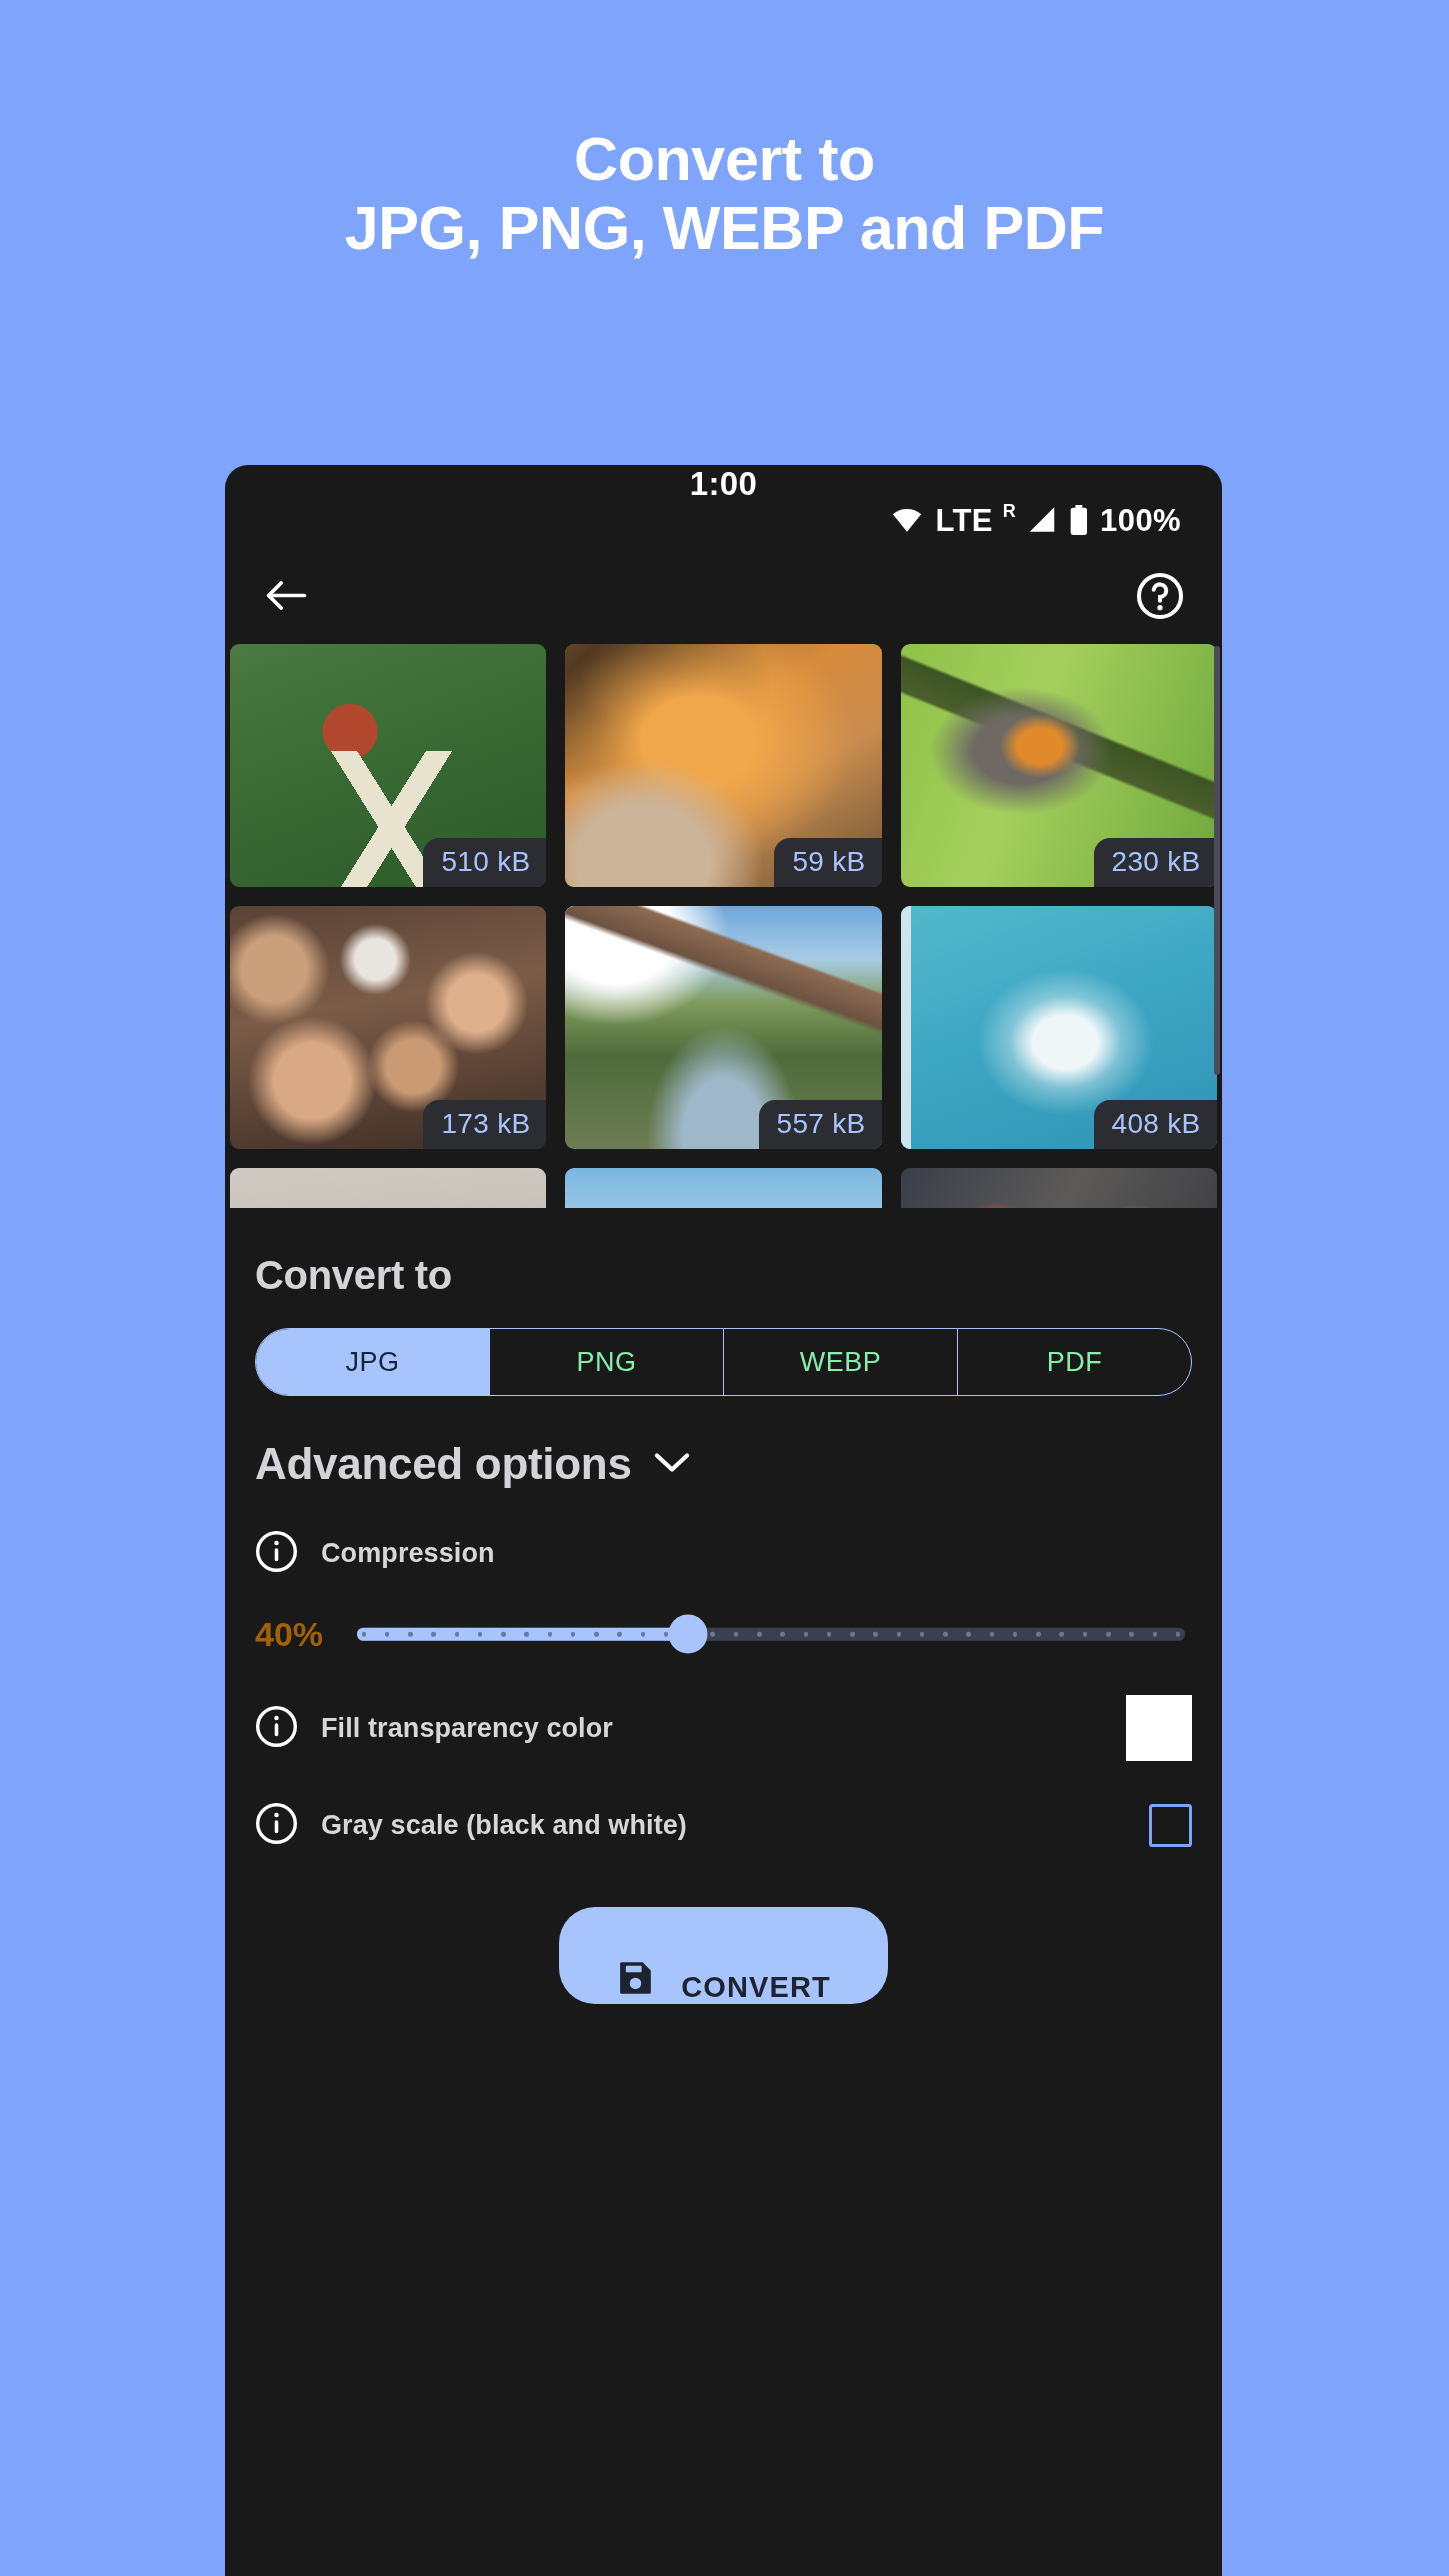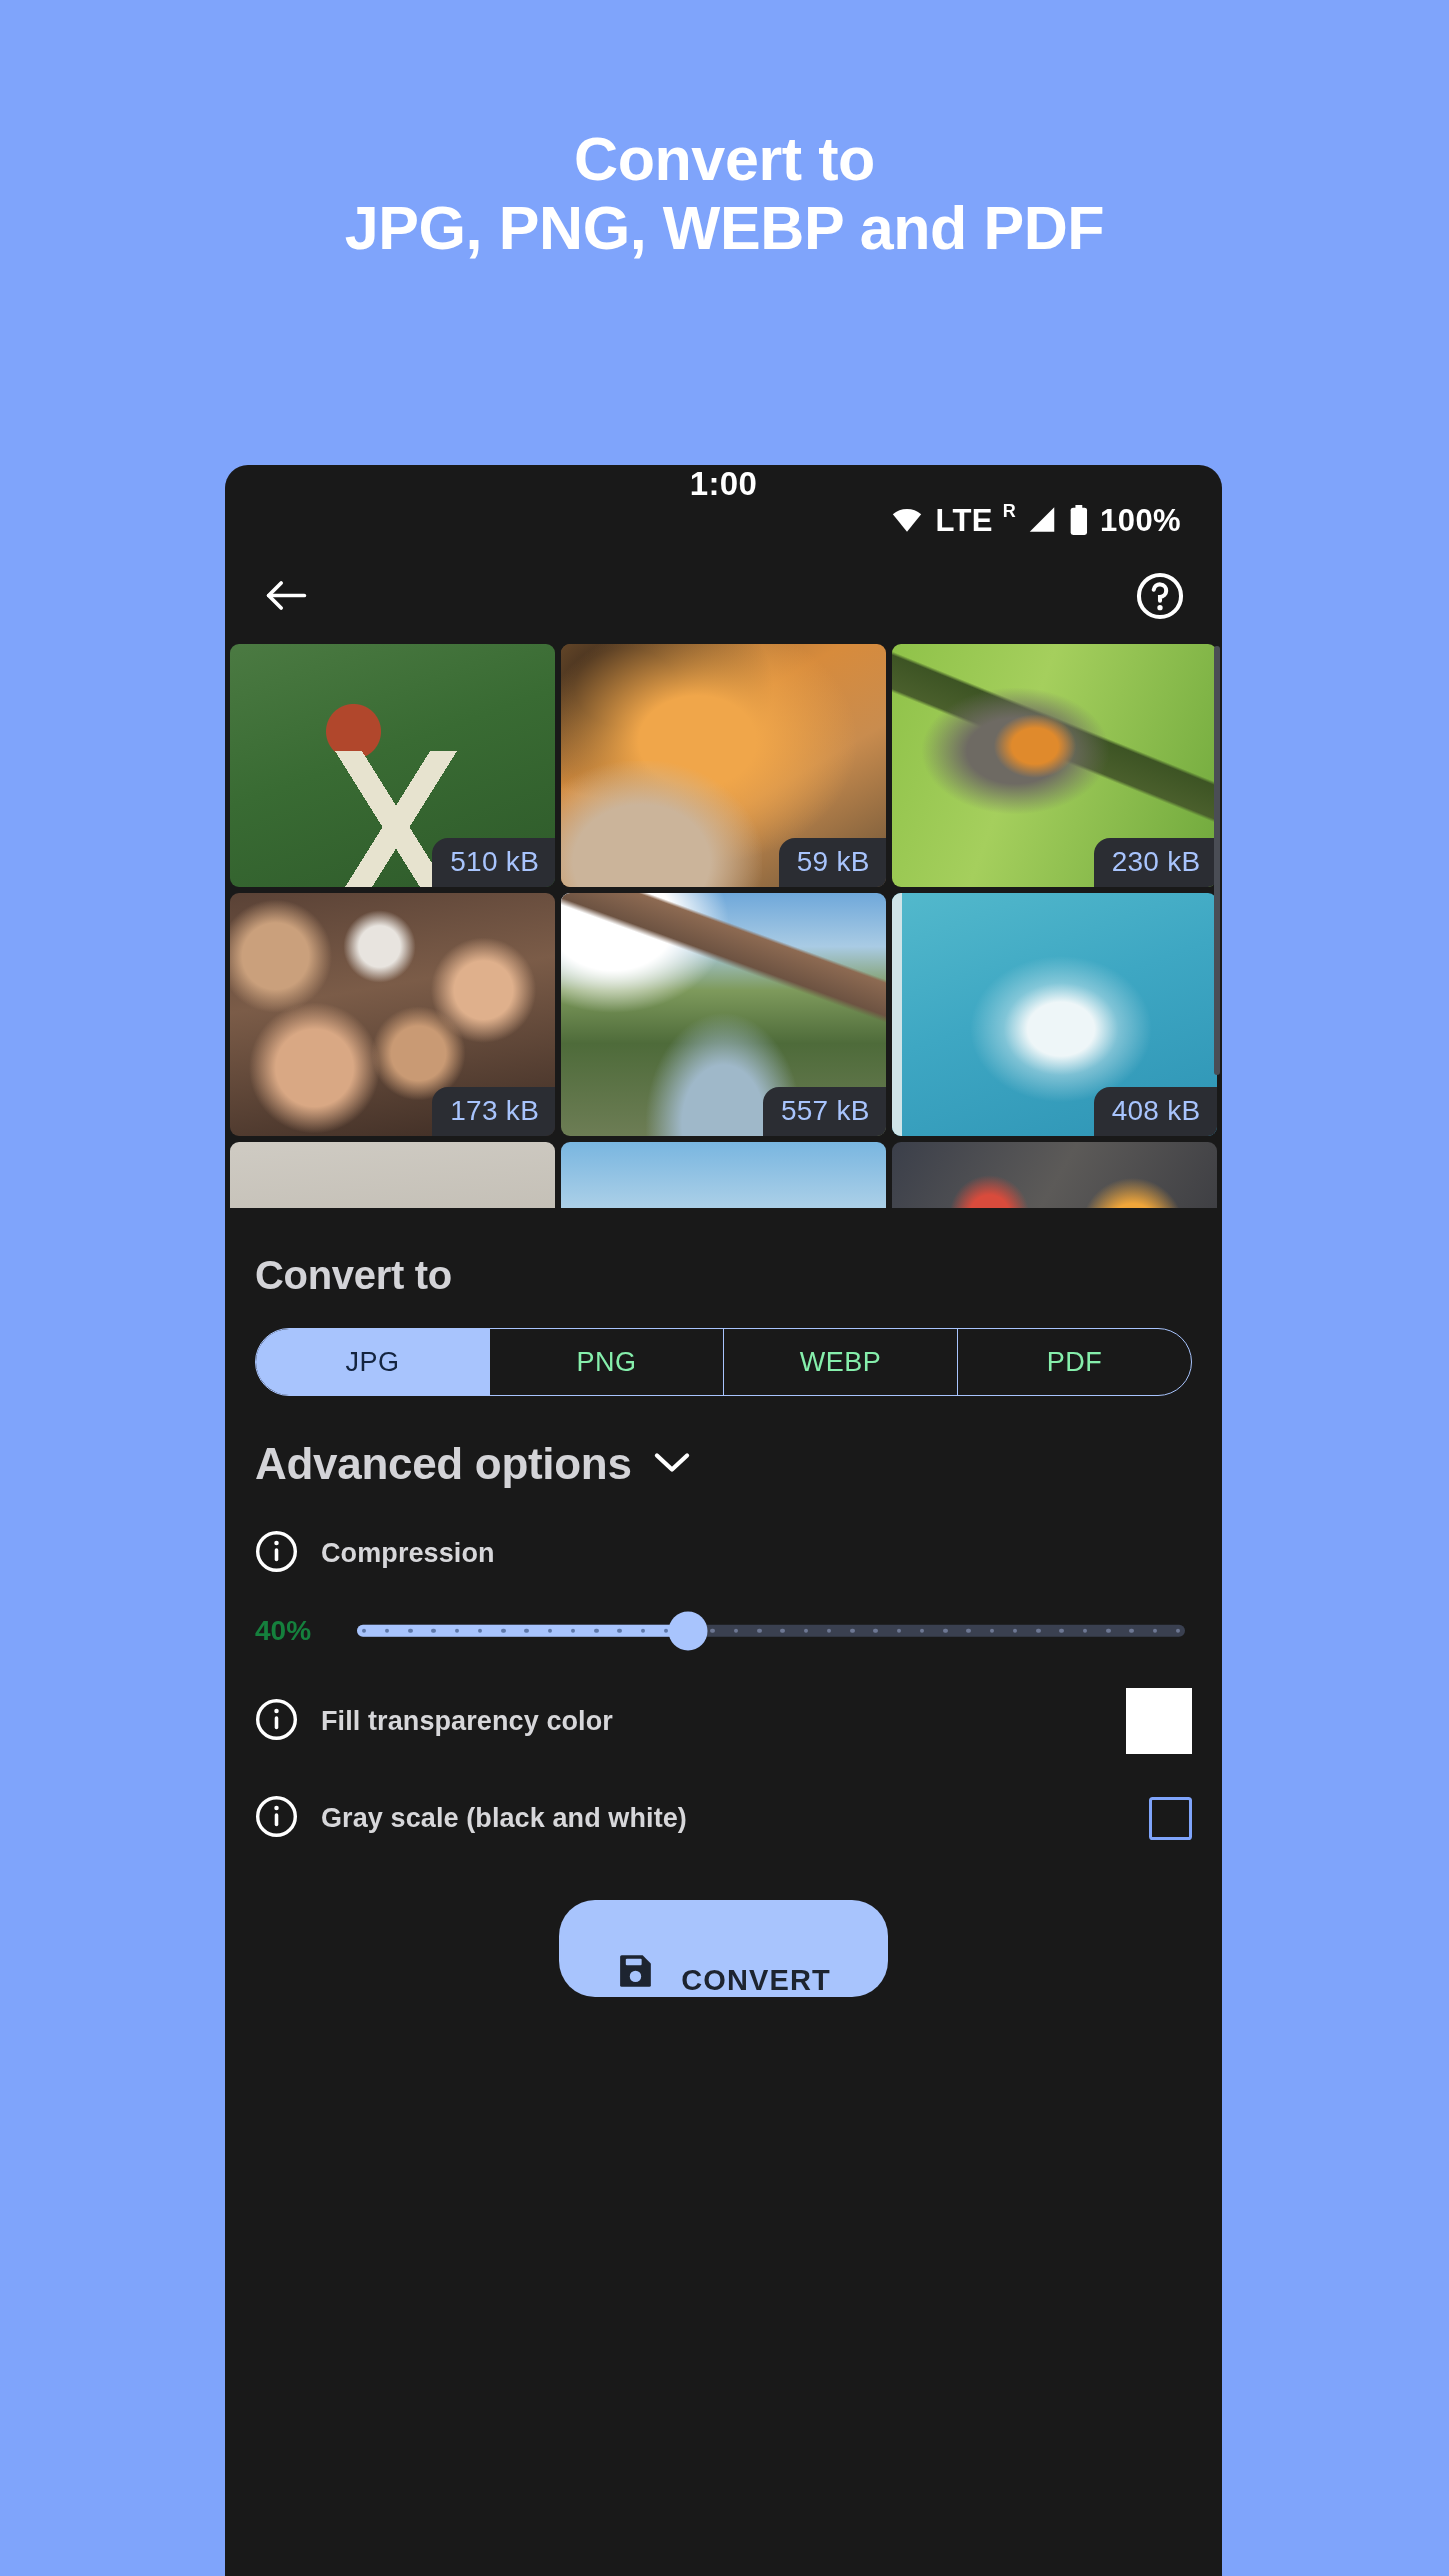--- a/index.html
+++ b/index.html
@@ -64,21 +64,21 @@
   
   .grid-wrap {
     position: relative;
     padding: 0 5.4px 0 5.4px;
     height: 564px;
     overflow: hidden;
   }
   .grid {
     display: grid;
     grid-template-columns: repeat(3, 1fr);
-    gap: 6px;
+    gap: 19px;
   }
   .cell {
     position: relative;
     height: 243px;
     border-radius: 9px;
     overflow: hidden;
   }
   .cell .photo { position:absolute; inset:0; }
   .badge {
     position: absolute;
@@ -248,22 +248,22 @@
     letter-spacing: 0.1px;
   }
   .info-ico { flex: 0 0 auto; }
 
   .slider-row {
     display: flex; align-items: center;
     margin-top: 39px;
     gap: 25px;
   }
   .slider-val {
-    color: #15803d;
-    font-size: 28px;
+    color: #a16207;
+    font-size: 34px;
     font-weight: bold;
     width: 77px;
   }
   .slider-track {
     position: relative;
     flex: 1;
     height: 14.3px;
     margin-right: 7.2px;
   }
   .track-bg {

